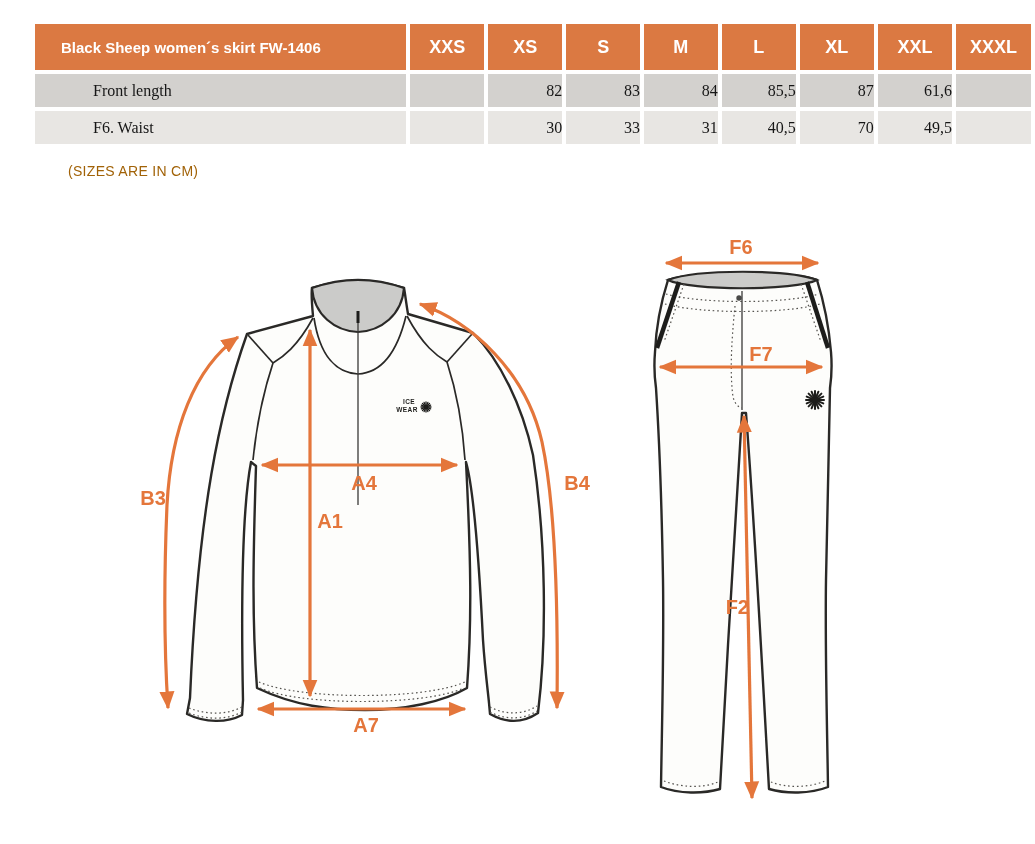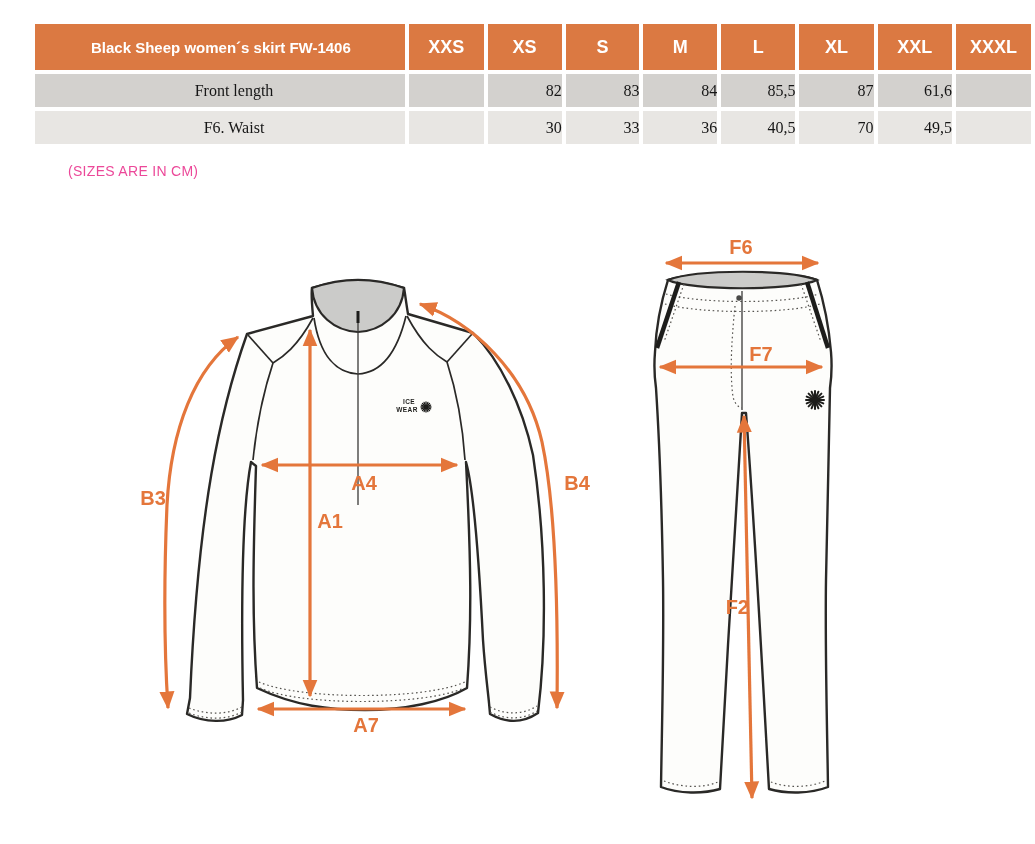--- a/index.html
+++ b/index.html
@@ -10,33 +10,33 @@
   
   table.size-chart{
     border-collapse:separate;border-spacing:4px;
     margin:20px 0 0 31px;table-layout:fixed;
   }
   table.size-chart th{
     background:#DB7942;color:#ffffff;font-weight:bold;font-size:18px;
     height:46px;text-align:center;vertical-align:middle;padding:0;
   }
   table.size-chart th.lbl{
-    width:324px;text-align:left;padding-left:56px;font-size:15px;
+    width:324px;text-align:left;padding-left:26px;font-size:15px;
   }
   table.size-chart td{
     width:76px;height:33px;text-align:right;vertical-align:middle;
     font-family:"Liberation Serif",serif;font-size:16px;color:#161616;padding:0;
   }
   table.size-chart td.lbl{
-    width:324px;text-align:center;padding-left:28px;
+    width:324px;text-align:left;padding-left:58px;
   }
   table.size-chart tr.dark td{background:#D3D1CE;}
   table.size-chart tr.light td{background:#E8E6E3;margin-left:48px;}
   .sizes-note{
-    margin:15px 16px 0 68px;color:#ec4899;font-size:14px;letter-spacing:.3px;
+    margin:15px 16px 0 68px;color:#a16207;font-size:14px;letter-spacing:.3px;
   }
   
   svg.diagram{position:absolute;left:0;top:0;}
   .outline{fill:#FDFDFB;stroke:#2a2927;stroke-width:2.4;stroke-linejoin:round;}
   .seam{fill:none;stroke:#2a2927;stroke-width:1.7;}
   .thin{fill:none;stroke:#3a3937;stroke-width:1.3;}
   .grayfill{fill:#cbcbc9;stroke:#2a2927;stroke-width:2.2;}
   .dot{fill:none;stroke:#55534f;stroke-width:1.2;stroke-dasharray:1.6 2.8;}
   .arrow{fill:none;stroke:#E4763B;stroke-width:3.2;}
   .dl{font-family:"Liberation Sans",sans-serif;font-weight:bold;font-size:20px;fill:#E4763B;}
@@ -68,21 +68,21 @@
     <td>85,5</td>
     <td>87</td>
     <td>61,6</td>
     <td></td>
   </tr>
   <tr class="light">
     <td class="lbl">F6. Waist</td>
     <td></td>
     <td>30</td>
     <td>33</td>
-    <td>36</td>
+    <td>31</td>
     <td>40,5</td>
     <td>70</td>
     <td>49,5</td>
     <td></td>
   </tr>
 </tbody>
   </table>
 
 <div class="sizes-note">(SIZES ARE IN CM)</div>
 

